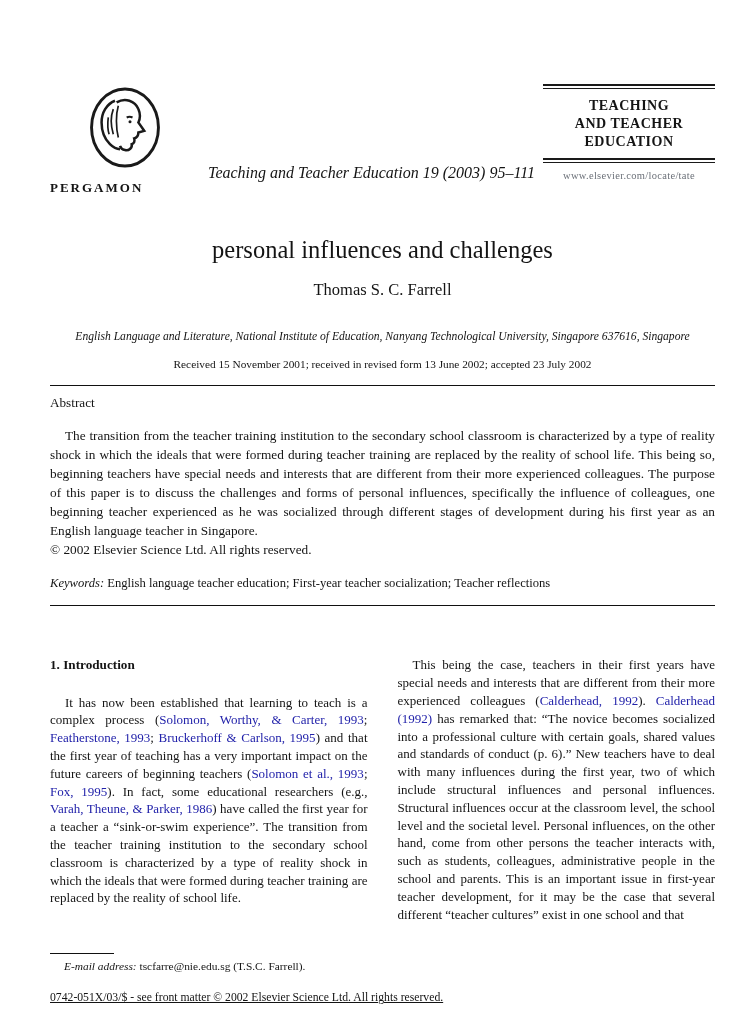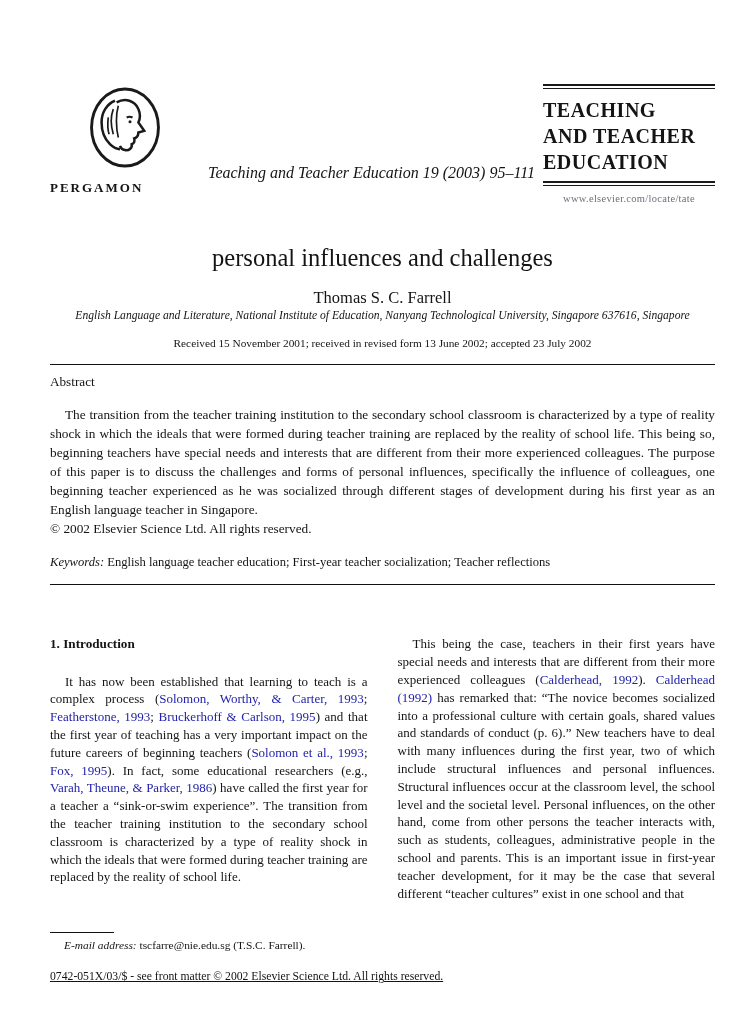--- a/index.html
+++ b/index.html
@@ -13,27 +13,27 @@
   .page { padding: 84px 36px 0 50px; width: 751px; height: 1024px; }
 
   
   .header { display: flex; align-items: flex-start; }
   .logo-block { width: 150px; text-align: left; }
   .logo-block svg { display: block; margin: 0 auto; }
   .pergamon { font-weight: bold; font-size: 13px; letter-spacing: 2px; margin-top: 4px; }
   .jcite { flex: 1; text-align: center; font-size: 16px; margin-top: 80px; font-style: italic; }
   .jbox { width: 172px; }
   .drule { height: 5px; border-top: 2.2px solid #1a1a1a; border-bottom: 1.4px solid #1a1a1a; }
-  .jname { text-align: left; font-weight: bold; font-size: 20px; line-height: 1.3; padding: 8px 0 6px 0; letter-spacing: 0.5px; }
+  .jname { text-align: center; font-weight: bold; font-size: 14px; line-height: 1.3; padding: 8px 0 6px 0; letter-spacing: 0.5px; }
   .jurl { text-align: center; font-size: 10.5px; color: #6b7078; padding-top: 7px; letter-spacing: 0.3px; }
 
   
   .title { margin-top: 38px; text-align: center; font-size: 24.5px; line-height: 1.28; font-weight: normal; }
   .author { margin-top: 15px; text-align: center; font-size: 16.5px; }
-  .affiliation { margin-top: 1px; text-align: center; font-style: italic; font-size: 11.6px; }
+  .affiliation { margin-top: 30px; text-align: center; font-style: italic; font-size: 11.6px; }
   .received { margin-top: 15px; text-align: center; font-size: 11.3px; }
 
   
   .rule { border: none; border-top: 1.6px solid #111; margin-top: 15px; }
   .abstract-heading { margin-top: 9px; font-weight: normal; font-size: 13.2px; }
   .abstract-body { margin-top: 16px; font-size: 13.3px; line-height: 1.42; text-align: justify; text-indent: 15px; }
   .copyright { font-size: 13.3px; line-height: 1.42; }
   .keywords { margin-top: 17px; font-size: 12.6px; }
   .keywords .label { font-style: italic; }
   .rule2 { border: none; border-top: 1.6px solid #111; margin-top: 14px; }

